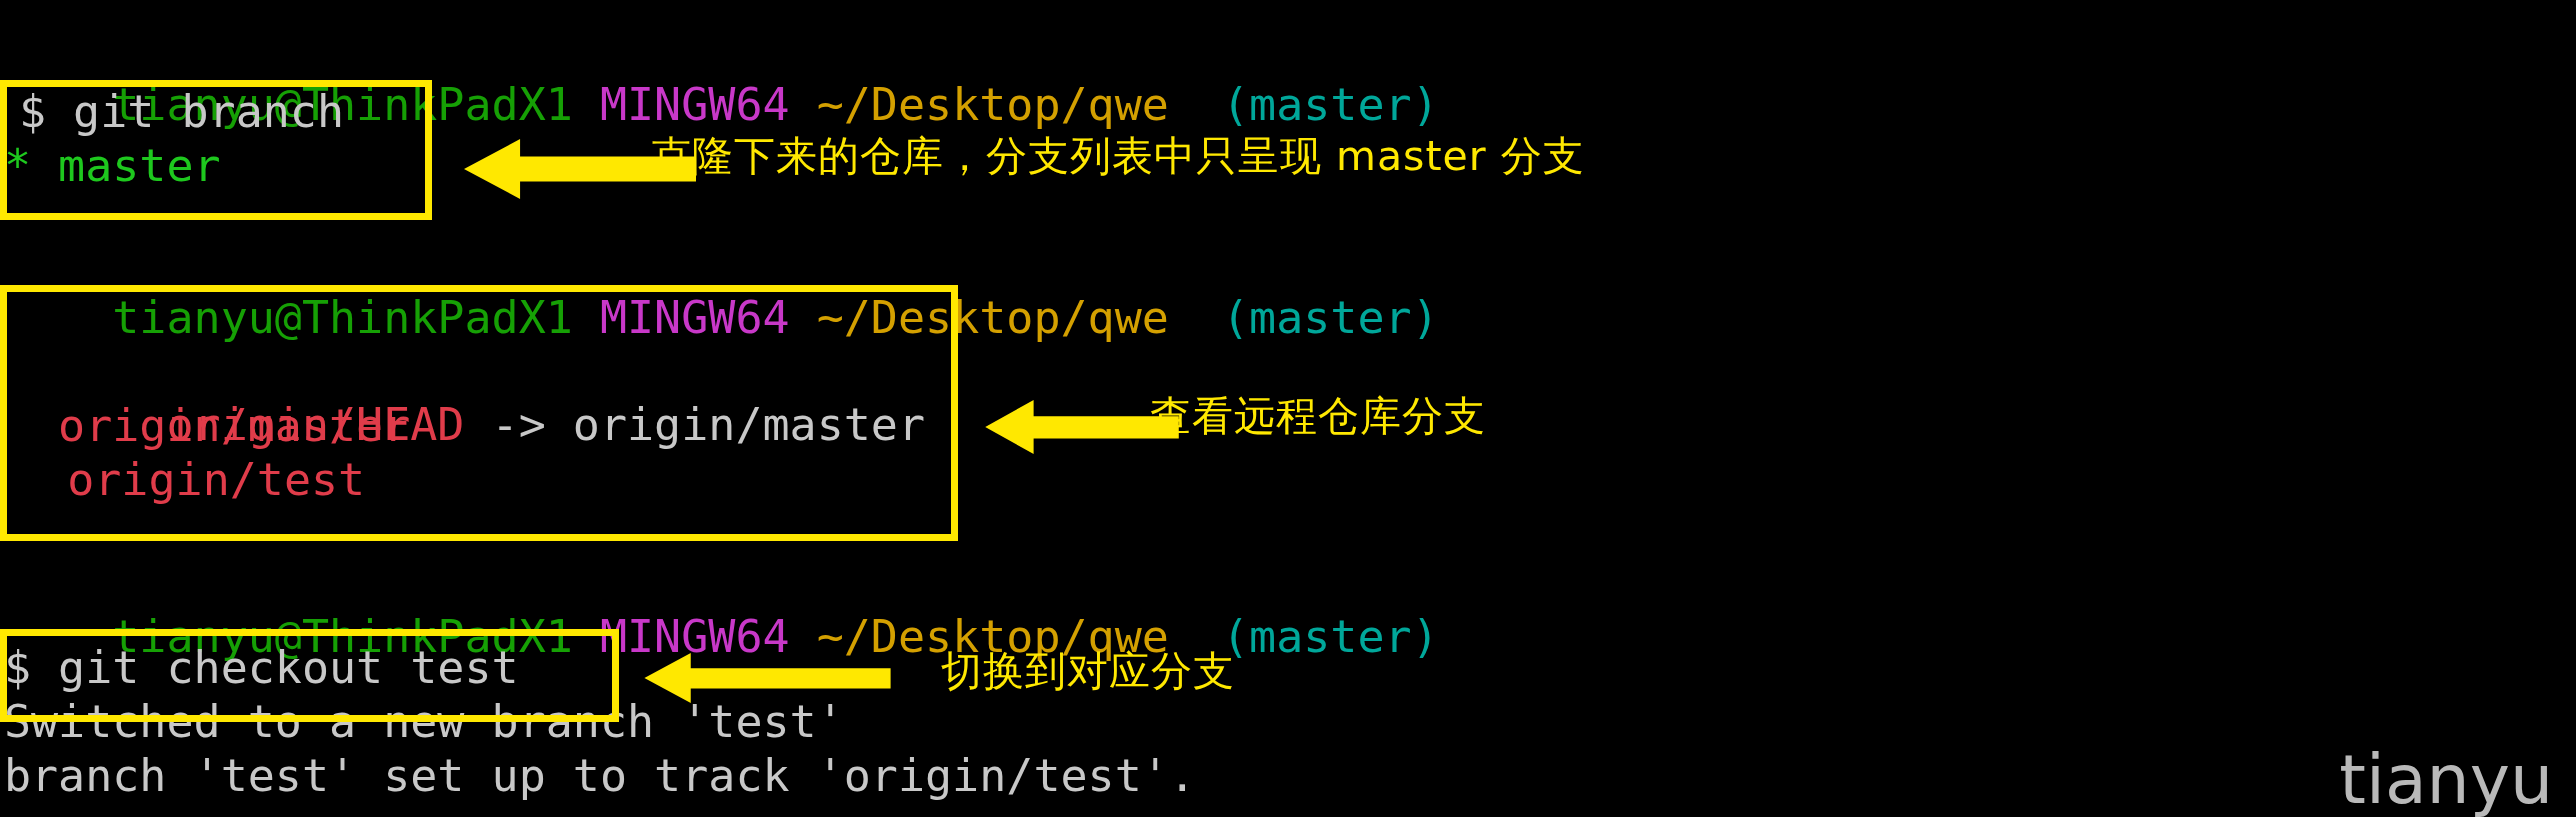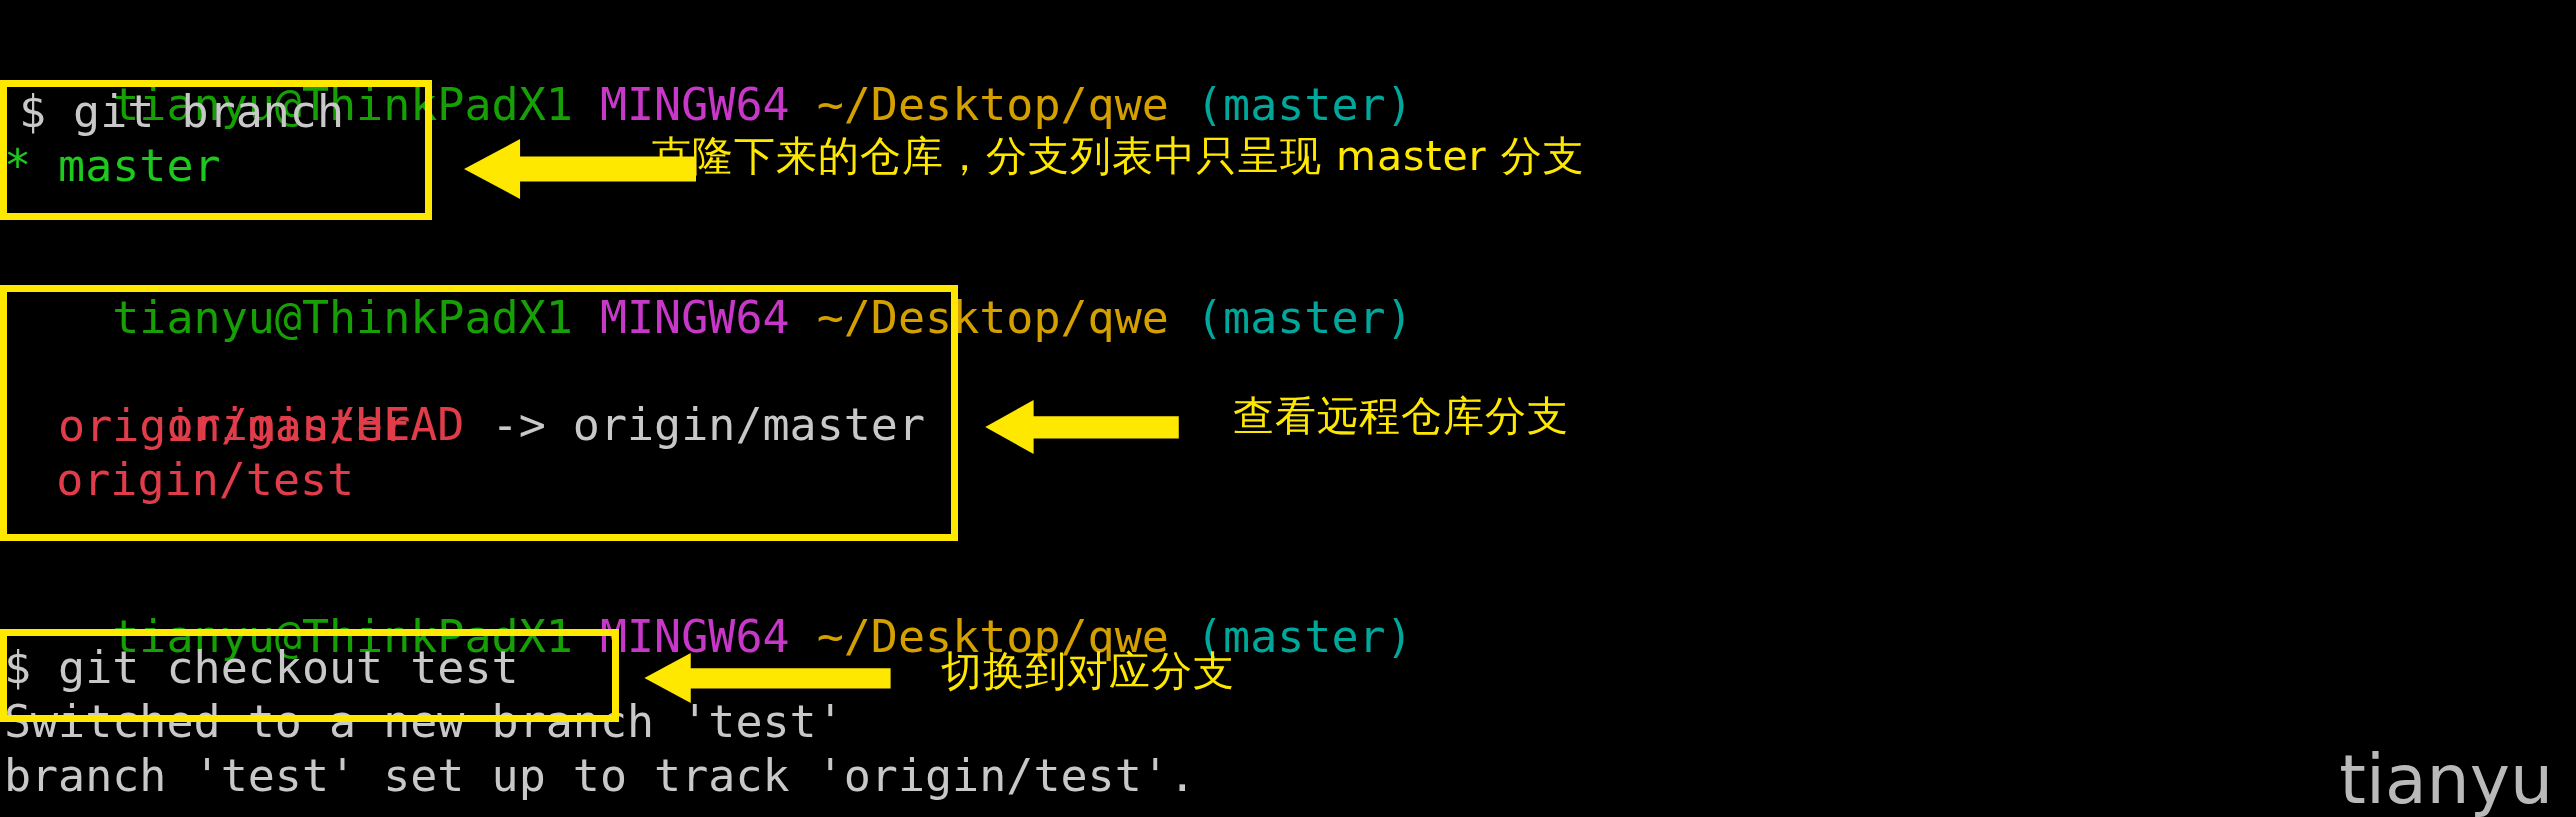--- a/index.html
+++ b/index.html
@@ -29,21 +29,21 @@
     white-space: pre;
     font-family: "DejaVu Sans Mono", "Liberation Mono", monospace;
     font-size: 45px;
     line-height: 54px;
     letter-spacing: 0px;
     color: #c8c8c8;
   }
   .c-user   { color: #16a005; }
   .c-host   { color: #c838c8; }
   .c-path   { color: #d4a000; }
-  .c-branch { color: #00a79a; }
+  .c-branch { color: #00a79a; margin-left: 26px; }
   .c-white  { color: #c8c8c8; }
   .c-green  { color: #1ec81e; }
   .c-red    { color: #e03c4a; }
 
   
   .hl-box {
     position: absolute;
     border: 7.7px solid #ffe800;
     background: transparent;
     box-sizing: border-box;
@@ -103,29 +103,29 @@
     <span class="c-user">tianyu@ThinkPadX1</span><span class="c-white"> </span><span class="c-host">MINGW64</span><span class="c-white"> </span><span class="c-path">~/Desktop/qwe</span><span class="c-white"> </span><span class="c-branch">(master)</span>
   </div>
 
 
   <div class="term-line" style="left:3.9px; top:344px;">
     <span class="c-red">  origin/HEAD</span><span class="c-white"> -&gt; origin/master</span>
   </div>
 
   <div class="term-line c-red" style="left:3.9px; top:399px;">  origin/master</div>
 
-  <div class="term-line c-red" style="left:2px; top:453px;">  origin/test</div>
+  <div class="term-line c-red" style="left:13px; top:453px;">  origin/test</div>
 
   <div class="hl-box" style="left:0px; top:285px; width:958px; height:256px;"></div>
 
   <svg class="arrow" style="left:985px; top:397px;" width="194" height="60" viewBox="0 0 200 62">
     <polygon points="0,31 50,3 50,20 200,20 200,43 50,43 50,59" fill="#ffe800"></polygon>
   </svg>
 
-  <div class="annot" style="left:1233px; top:393px;">查看远程仓库分支</div>
+  <div class="annot" style="left:1150px; top:393px;">查看远程仓库分支</div>
 
   <div class="term-line" style="left:3.9px; top:556px;">
     <span class="c-user">tianyu@ThinkPadX1</span><span class="c-white"> </span><span class="c-host">MINGW64</span><span class="c-white"> </span><span class="c-path">~/Desktop/qwe</span><span class="c-white"> </span><span class="c-branch">(master)</span>
   </div>
 
   <div class="term-line c-white" style="left:3.9px; top:641px;">$ git checkout test</div>
 
   <div class="term-line c-white" style="left:3.9px; top:695px;">Switched to a new branch 'test'</div>
 
   <div class="term-line c-white" style="left:3.9px; top:749px;">branch 'test' set up to track 'origin/test'.</div>

